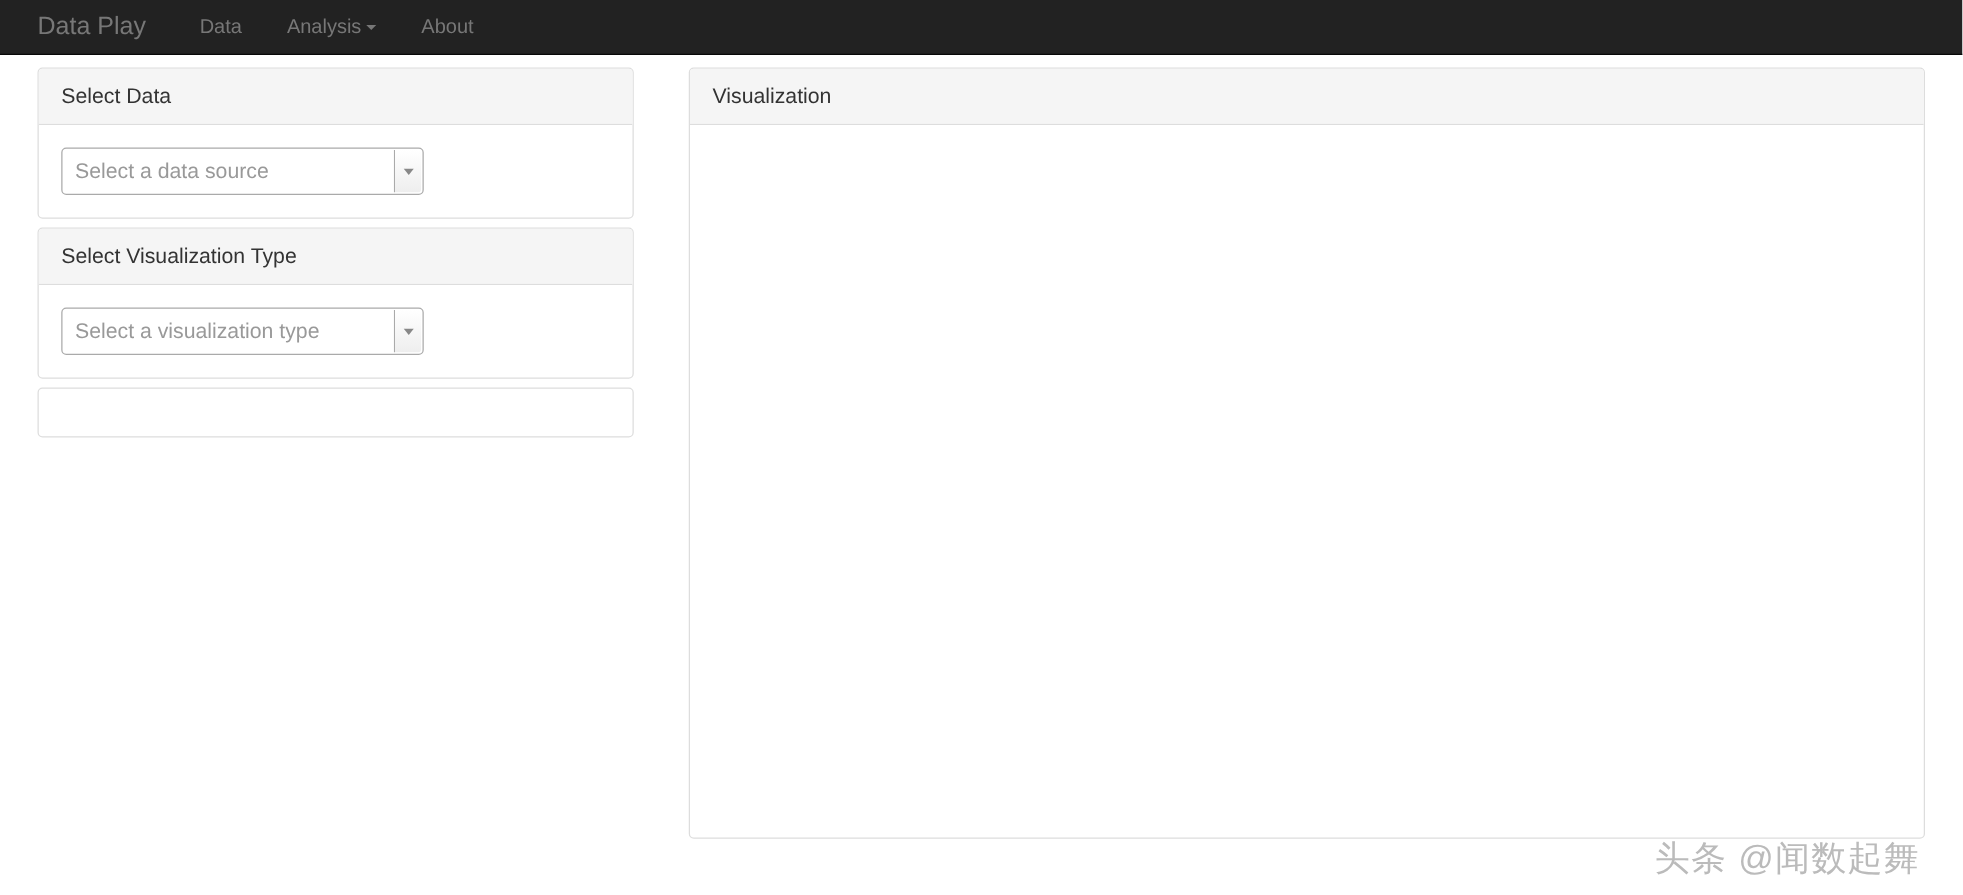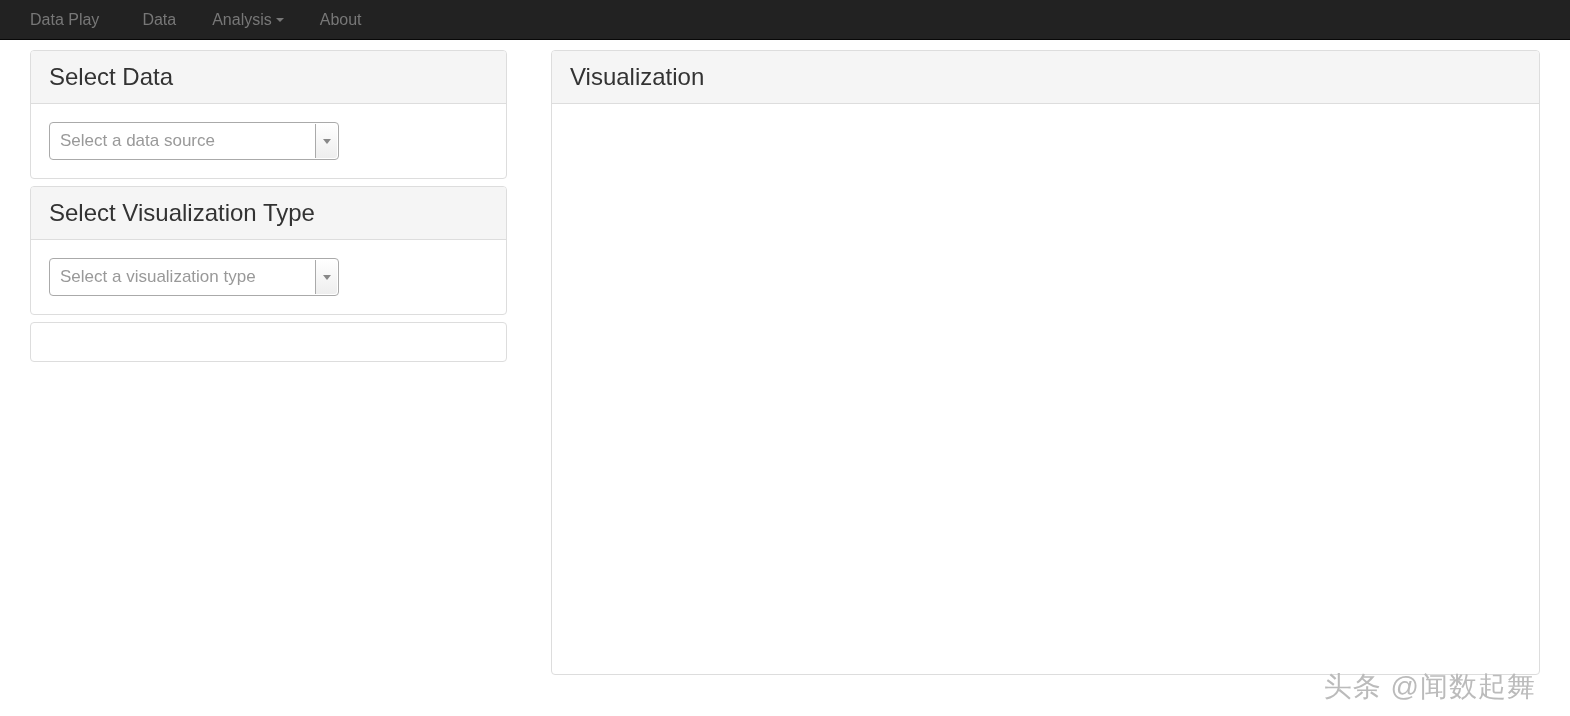--- a/index.html
+++ b/index.html
@@ -16,21 +16,21 @@
     .navbar {
       background-color: #222;
       border-bottom: 1px solid #080808;
       min-height: 40px;
       padding: 0 15px;
       display: flex;
       align-items: center;
     }
     .navbar-brand {
       color: #777;
-      font-size: 16px;
+      font-size: 20px;
       padding: 10px 15px;
       text-decoration: none;
       cursor: pointer;
     }
     .navbar-nav {
       display: flex;
       list-style: none;
       margin-left: 10px;
       text-align: center;
     }
@@ -77,21 +77,21 @@
       border-radius: 4px;
       margin-bottom: 7px;
     }
     .panel-heading {
       padding: 12px 18px;
       background-color: #f5f5f5;
       border-bottom: 1px solid #ddd;
       border-top-left-radius: 3px;
       border-top-right-radius: 3px;
       color: #333;
-      font-size: 24px;
+      font-size: 17px;
     }
     .panel-body {
       padding: 18px;
     }
     .panel-body.large {
       min-height: 570px;
     }
     .panel-body.empty {
       padding: 18px;
       min-height: 38px;

